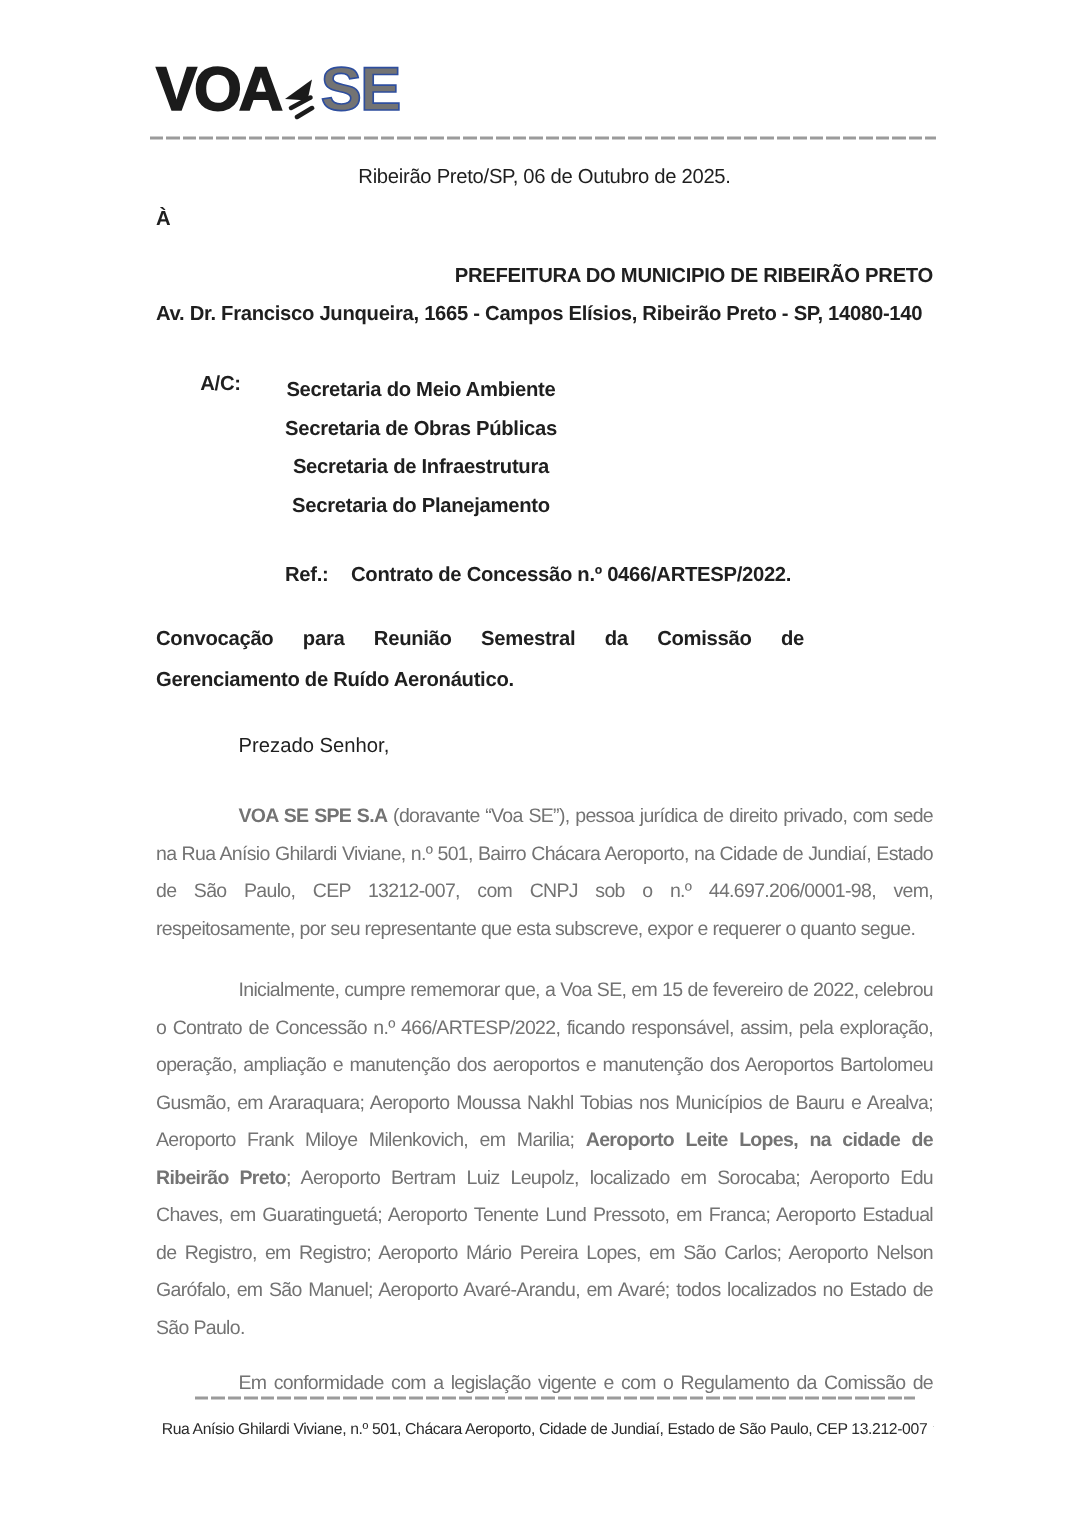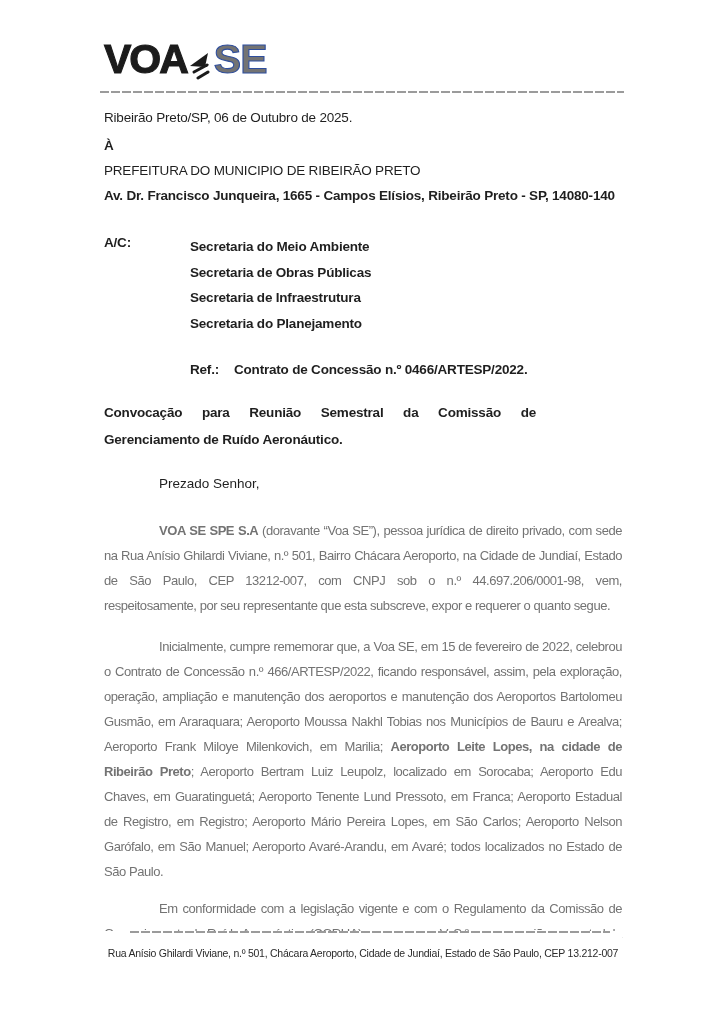--- a/index.html
+++ b/index.html
@@ -25,27 +25,27 @@
     font-size:41px;font-weight:700;line-height:1;
     letter-spacing:-1px;color:#737373;
     -webkit-text-stroke:1.1px #2e4e9e;
   }
   .header-rule{
     margin:11px 0 0 -4px;width:524px;height:2px;
     background:repeating-linear-gradient(90deg,#9b9b9b 0 9px,rgba(0,0,0,0) 9px 11px);
   }
 
   
-  .date-line{margin-top:16px;text-align:left;font-size:13.5px;line-height:17px;letter-spacing:-0.2px;}
+  .date-line{margin-top:16px;text-align:center;font-size:13.5px;line-height:17px;letter-spacing:-0.2px;}
   .to-prefix{margin-top:11px;font-size:13.5px;font-weight:700;line-height:17px;}
-  .recipient-name{margin-top:8px;font-size:13.5px;font-weight:400;line-height:17px;letter-spacing:-0.2px;}
+  .recipient-name{margin-top:21px;font-size:13.5px;font-weight:700;line-height:17px;letter-spacing:-0.2px;text-align:right;}
   .recipient-address{margin-top:8px;font-size:13.5px;font-weight:700;line-height:17px;letter-spacing:-0.2px;}
 
   
-  .attention{margin-top:30px;display:flex;font-size:13.5px;font-weight:700;letter-spacing:-0.2px;}
+  .attention{margin-top:30px;display:flex;font-size:13.5px;font-weight:700;letter-spacing:-0.2px;text-align:center;}
   .attention .label{width:86px;flex:0 0 86px;line-height:18px;}
   .attention .items div{line-height:25.5px;}
   .ref-row{margin-top:25px;padding-left:86px;display:flex;font-size:13.5px;font-weight:700;letter-spacing:-0.2px;line-height:18px;}
   .ref-row .label{margin-right:15px;}
   .subject-row{margin-top:24px;display:flex;font-size:13.5px;font-weight:700;letter-spacing:-0.2px;}
   .subject-row .label{width:86px;flex:0 0 86px;line-height:18px;}
   .subject-row .text{width:432px;line-height:27px;text-align:justify;margin-top:-4px;}
 
   
   .greeting{margin-top:22px;padding-left:55px;font-size:13.5px;line-height:18px;}

